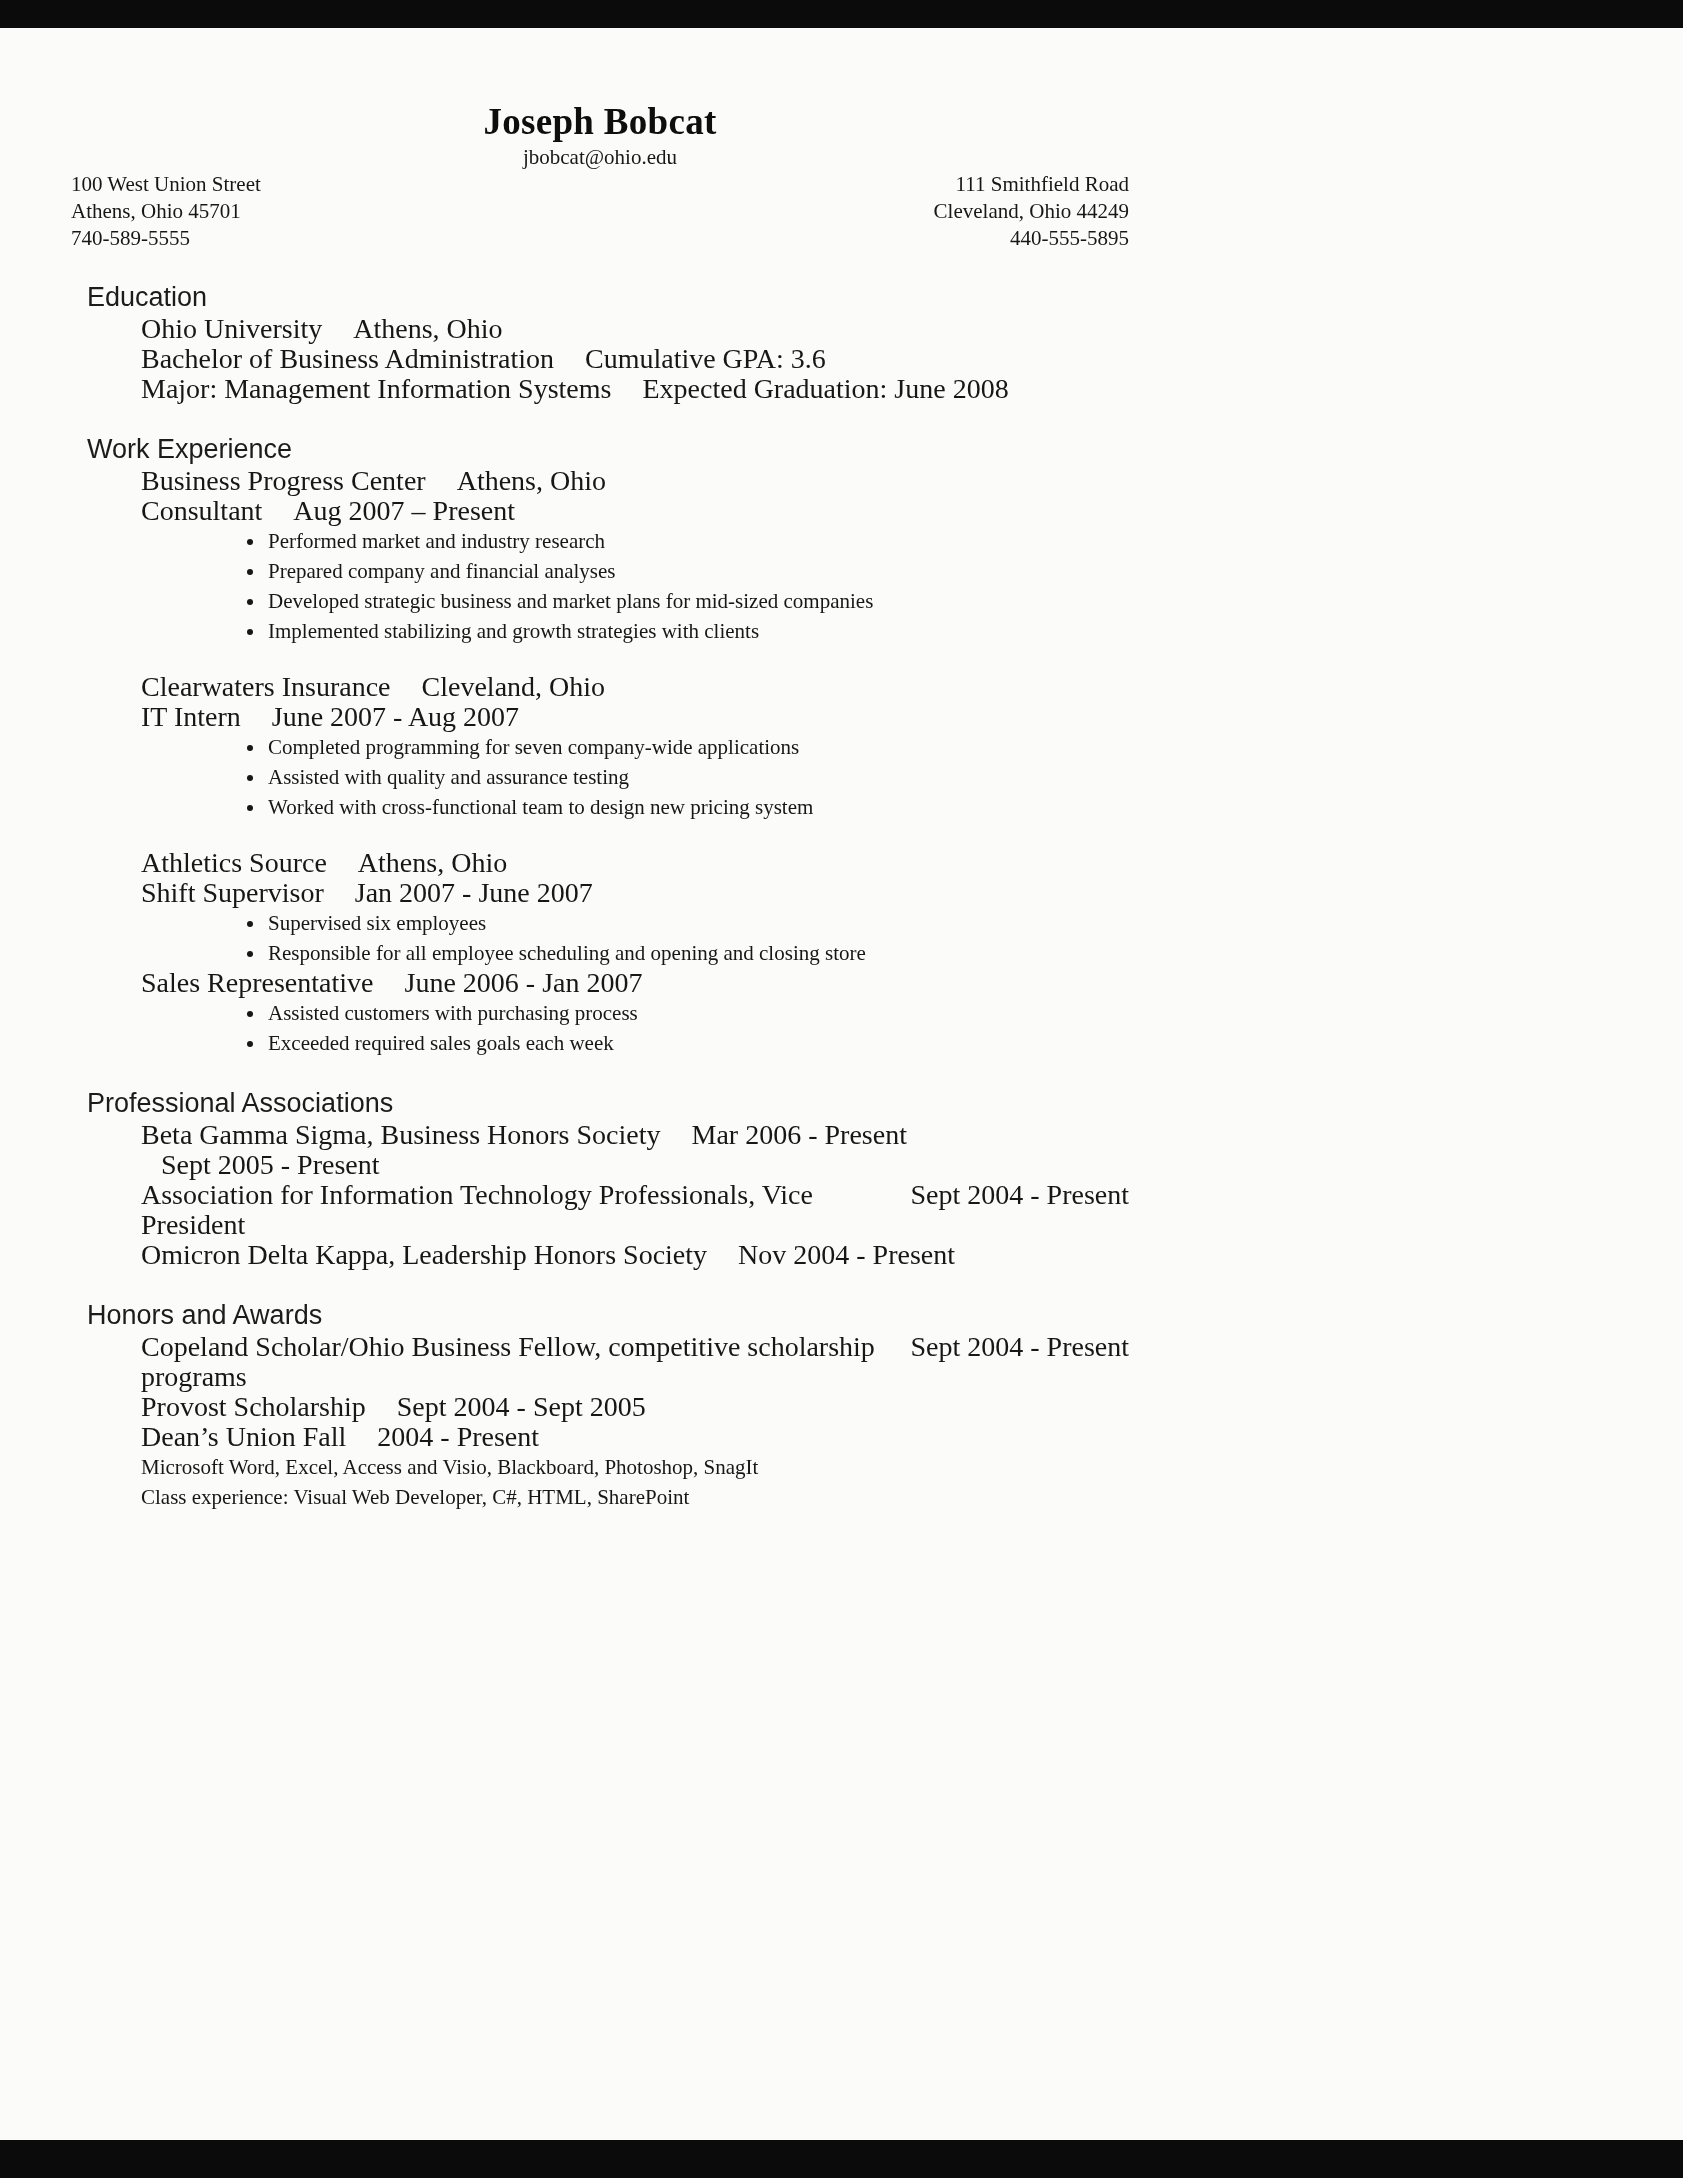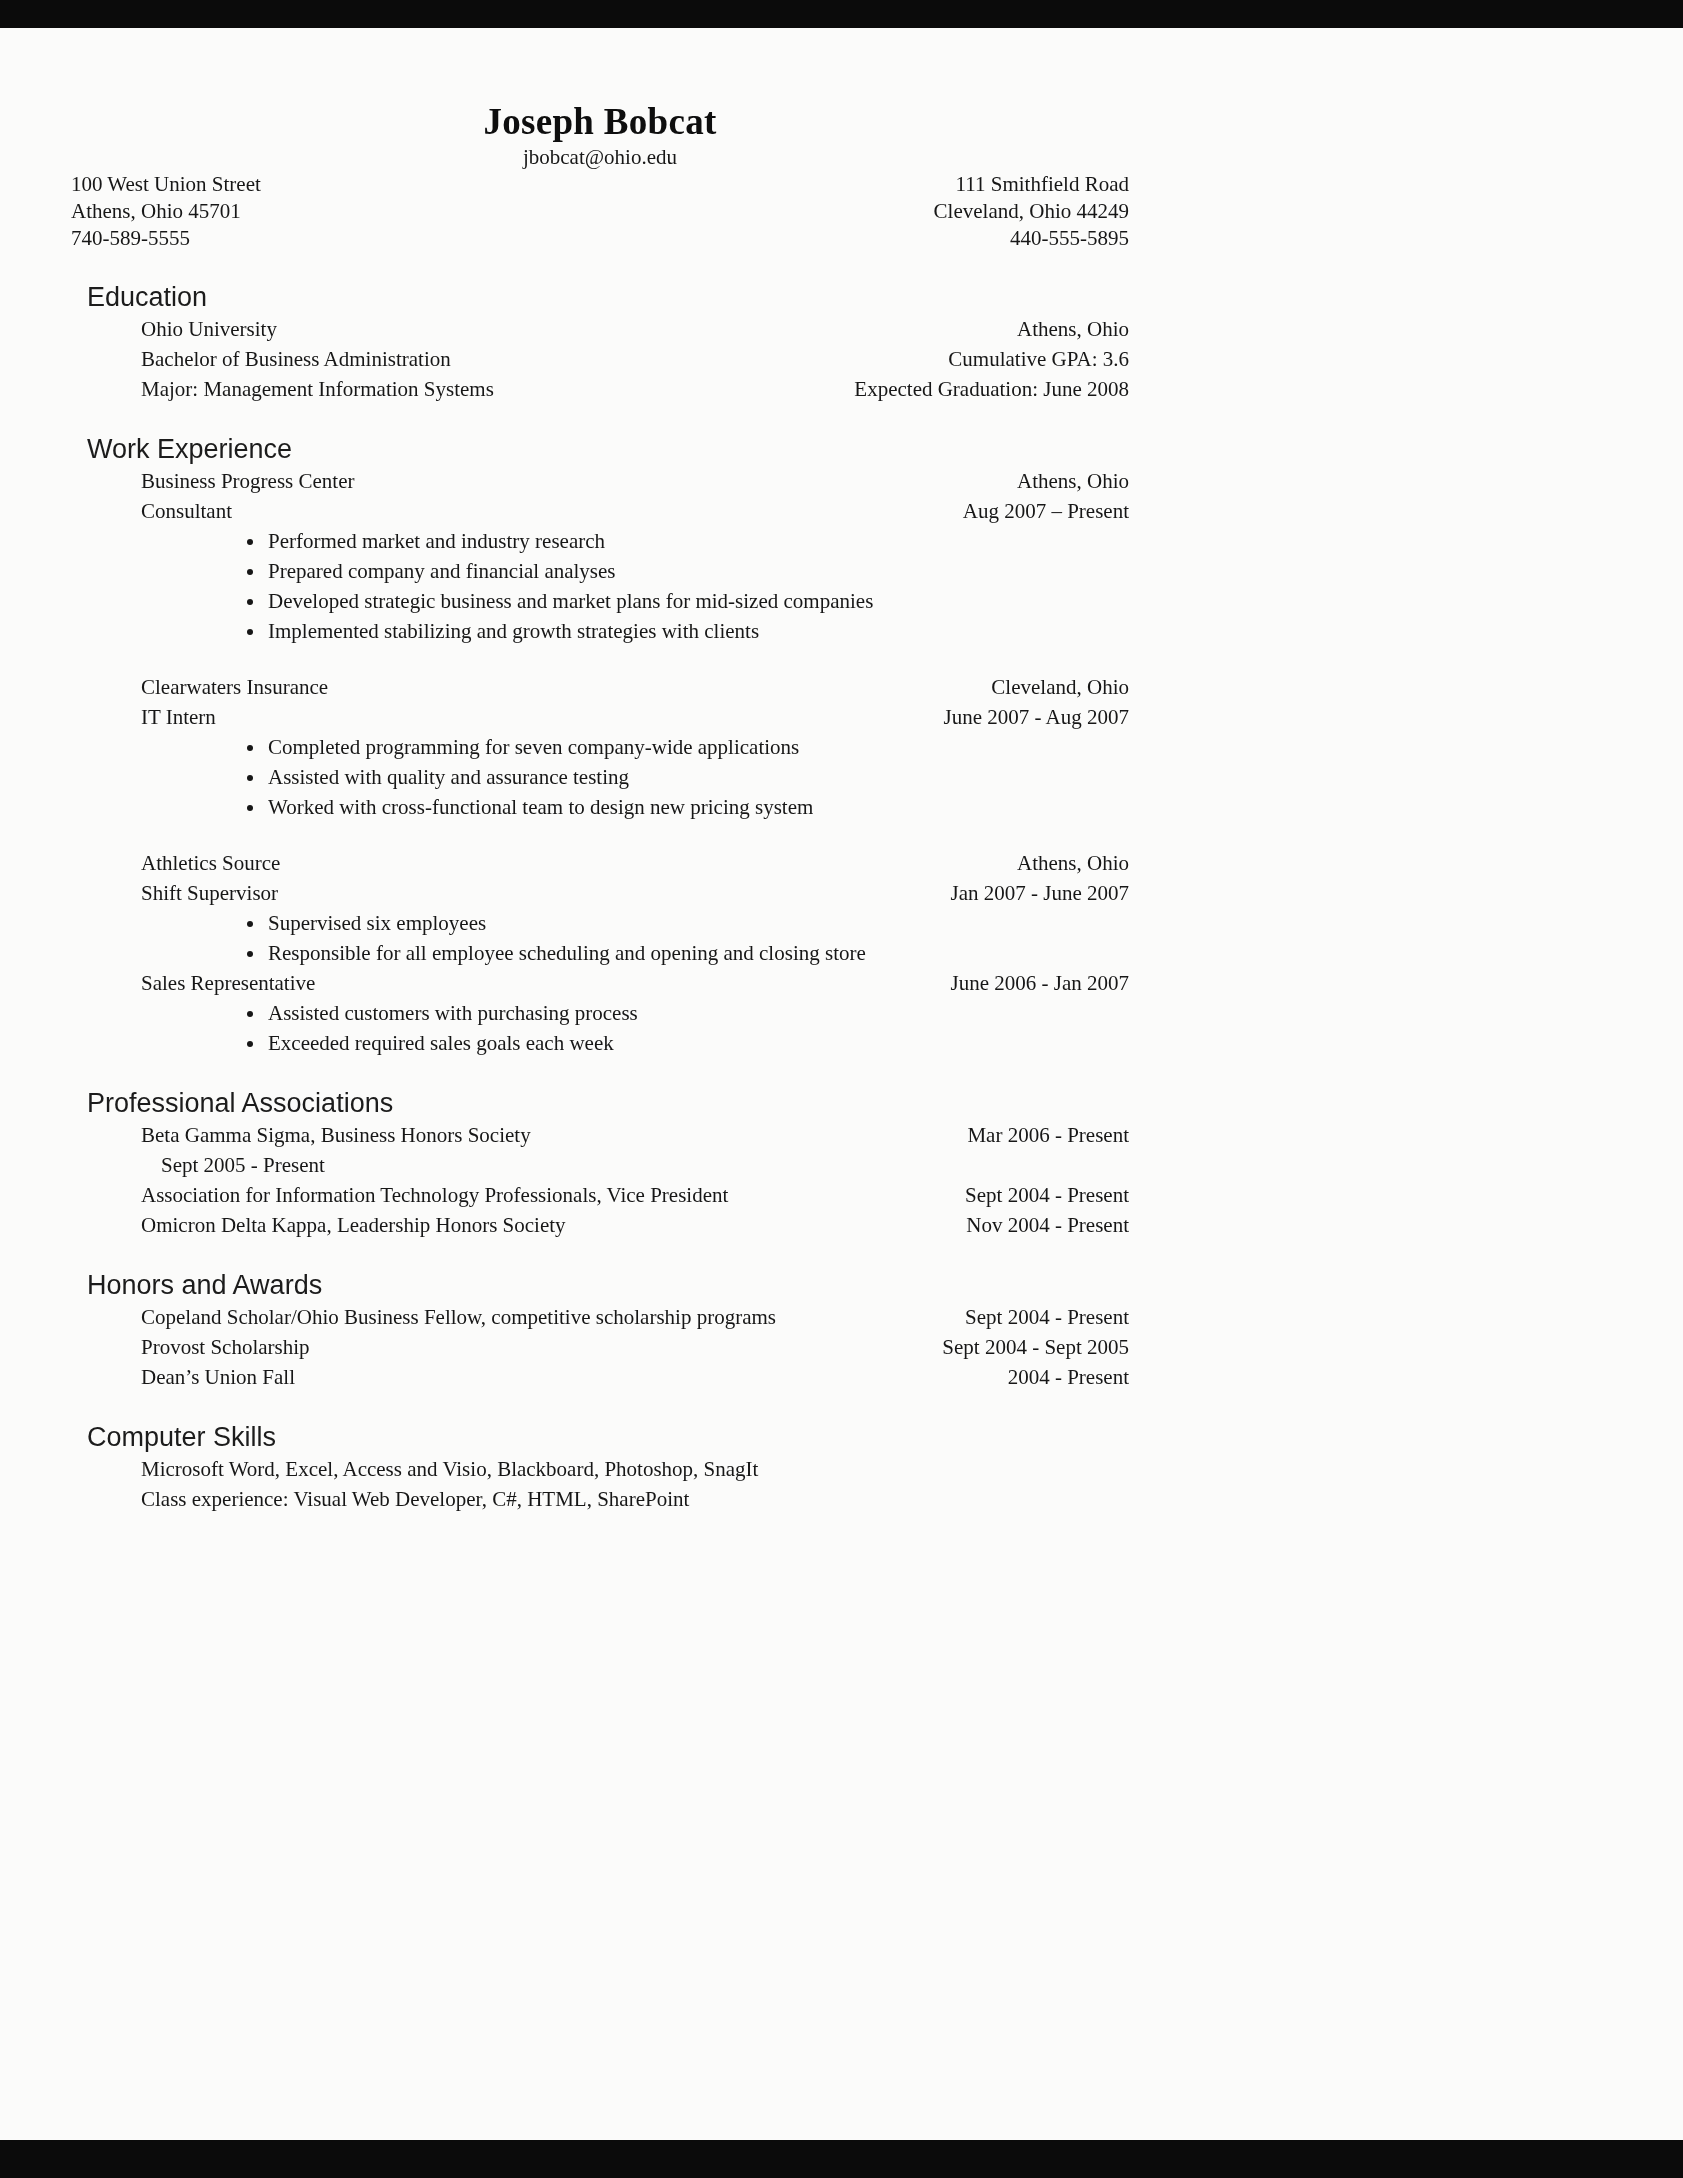--- a/index.html
+++ b/index.html
@@ -33,21 +33,21 @@
   .addr-row { display: flex; justify-content: space-between; font-size: 21px; line-height: 27px; }
   .addr.right { text-align: right; }
 
   h2.section-title {
     margin: 28px 0 0 16px;
     font-family: "Liberation Sans", sans-serif;
     font-size: 27px; line-height: 34px;
     font-weight: 400; color: #1c1c1c;
   }
   .rows { padding-left: 70px; }
-  .row { display: flex; justify-content: space-between; font-size: 21px; line-height: 30px; }
+  .row { display: flex; font-size: 28px; line-height: 30px; gap: 11px; }
   .row .right { text-align: right; white-space: nowrap; padding-left: 20px; }
 
   ul.bullets { margin: 0; padding: 0 0 0 125px; list-style: disc; }
   ul.bullets li { font-size: 21px; line-height: 30px; padding-left: 2px; }
 
   .job { margin-top: 26px; }
   .job.first { margin-top: 0; }
   .skills-line { font-size: 21px; line-height: 30px; }
 </style>
 </head>
@@ -189,21 +189,20 @@
           <span class="right">Sept 2004 - Sept 2005</span>
         </div>
         <div class="row">
           <span class="left">Dean’s Union Fall</span>
           <span class="right">2004 - Present</span>
         </div>
       </div>
     </section>
 
     <section>
-      <h2 class="section-title">Computer Skills</h2>
       <div class="rows">
         <div class="skills-line">Microsoft Word, Excel, Access and Visio, Blackboard, Photoshop, SnagIt</div>
         <div class="skills-line">Class experience: Visual Web Developer, C#, HTML, SharePoint</div>
       </div>
     </section>
 
   </div>
 </div>
 
 <div class="scan-bar bottom"></div>

